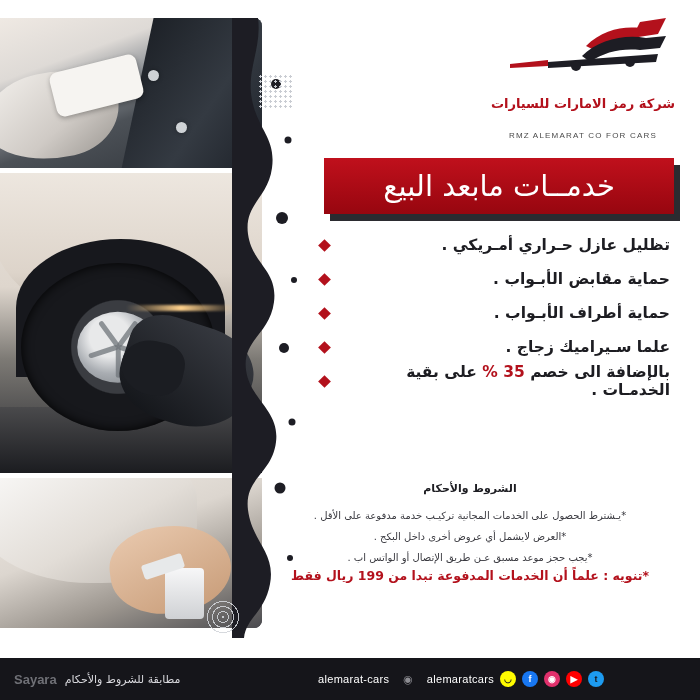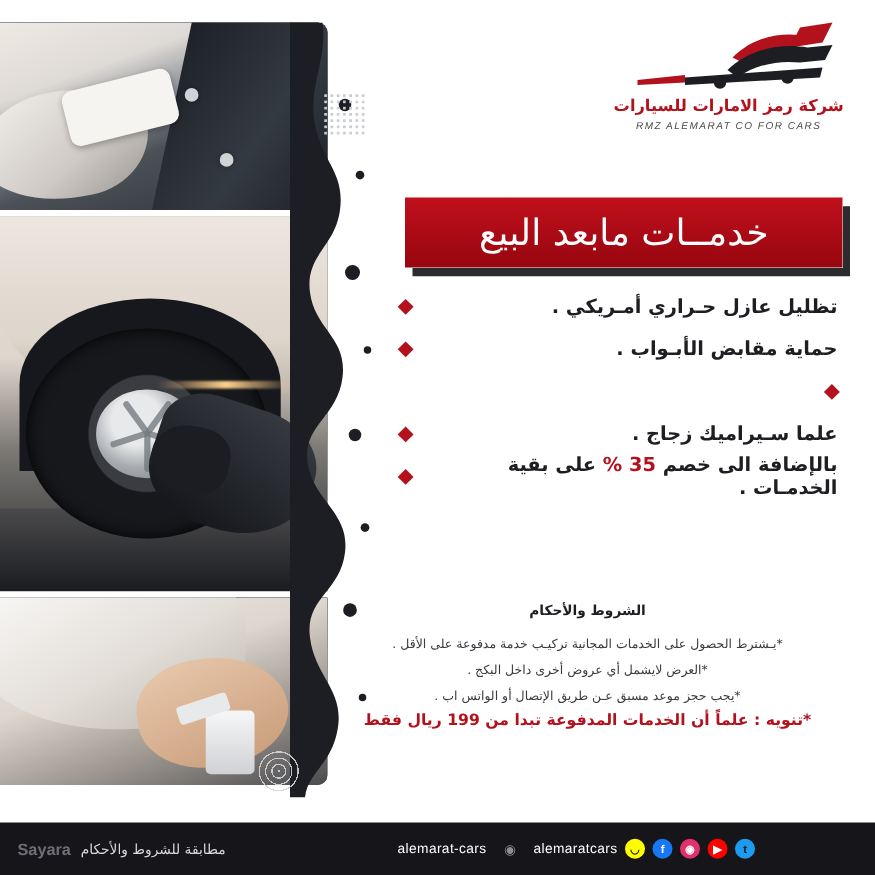--- a/index.html
+++ b/index.html
@@ -106,26 +106,25 @@
   .splash svg { display: block; }
 
   
   .logo {
     position: absolute; right: 22px; top: 16px;
     width: 190px; text-align: center;
   }
   .logo .mark { height: 56px; }
   .logo .ar {
     font-size: 13px; font-weight: bold; color: #b3111c; letter-spacing: .5px;
-    margin-top: 2px;
+    margin-top: 20px;
   }
   .logo .en {
-    font-size: 8px; color: #4a4a4a; letter-spacing: 1.2px; margin-top: 3px;
+    font-size: 8px; color: #4a4a4a; letter-spacing: 1.2px; margin-top: 20px;
     font-family: "Liberation Sans", sans-serif;
-    font-style: italic;
   }
 
   
   .banner {
     position: absolute; right: 26px; top: 158px; width: 350px; height: 56px;
     background: linear-gradient(180deg,#c0101c 0%, #97060f 100%);
     box-shadow: 6px 7px 0 rgba(25,25,30,.92);
     display: flex; align-items: center; justify-content: center;
   }
   .banner-text {
@@ -277,20 +276,21 @@
   <div class="services">
     <div class="svc">
       <span class="txt">تظليل عازل حـراري أمـريكي .</span>
       <span class="dot"></span>
     </div>
     <div class="svc">
       <span class="txt">حماية مقابض الأبـواب .</span>
       <span class="dot"></span>
     </div>
     <div class="svc">
+      <span class="txt">حماية أطراف الأبـواب .</span>
       <span class="dot"></span>
     </div>
     <div class="svc">
       <span class="txt">علما سـيراميك زجاج .</span>
       <span class="dot"></span>
     </div>
     <div class="svc">
       <span class="txt">
         <span>بالإضافة الى خصم</span>
         <span class="pct">35 %</span>

